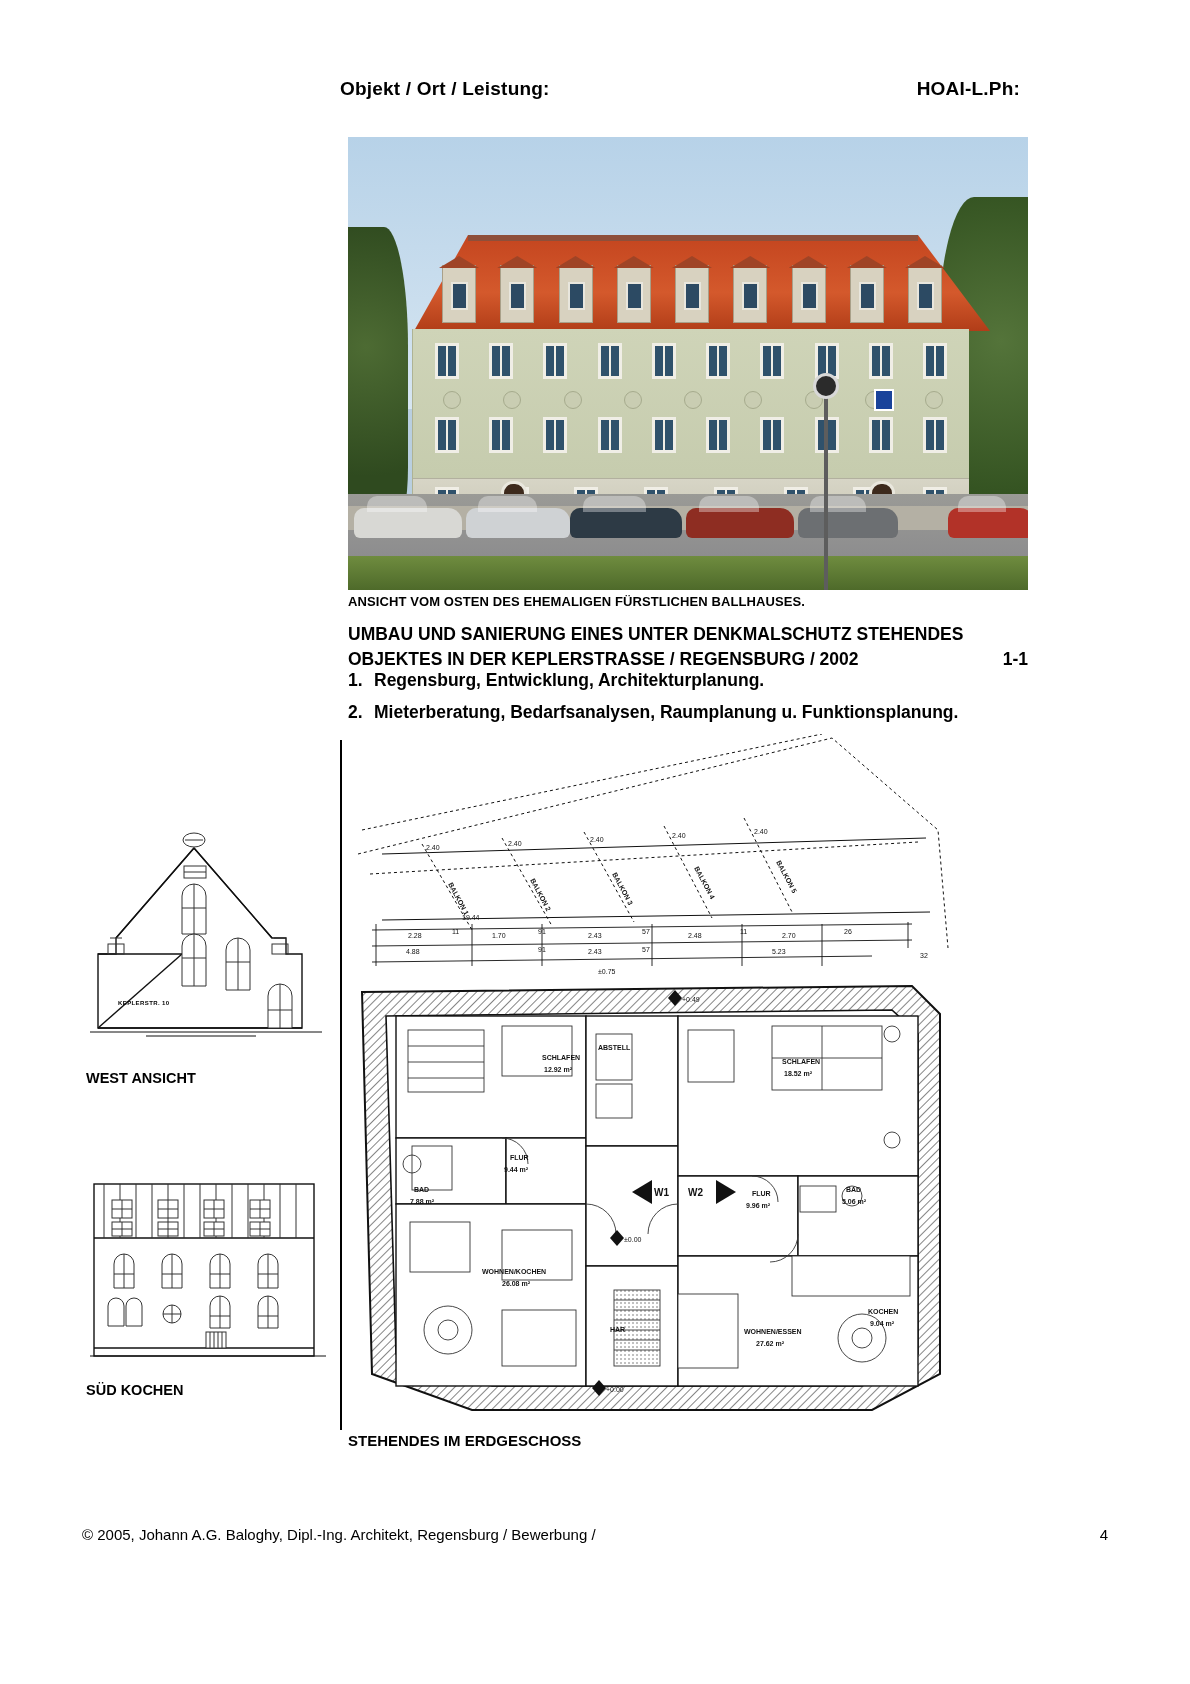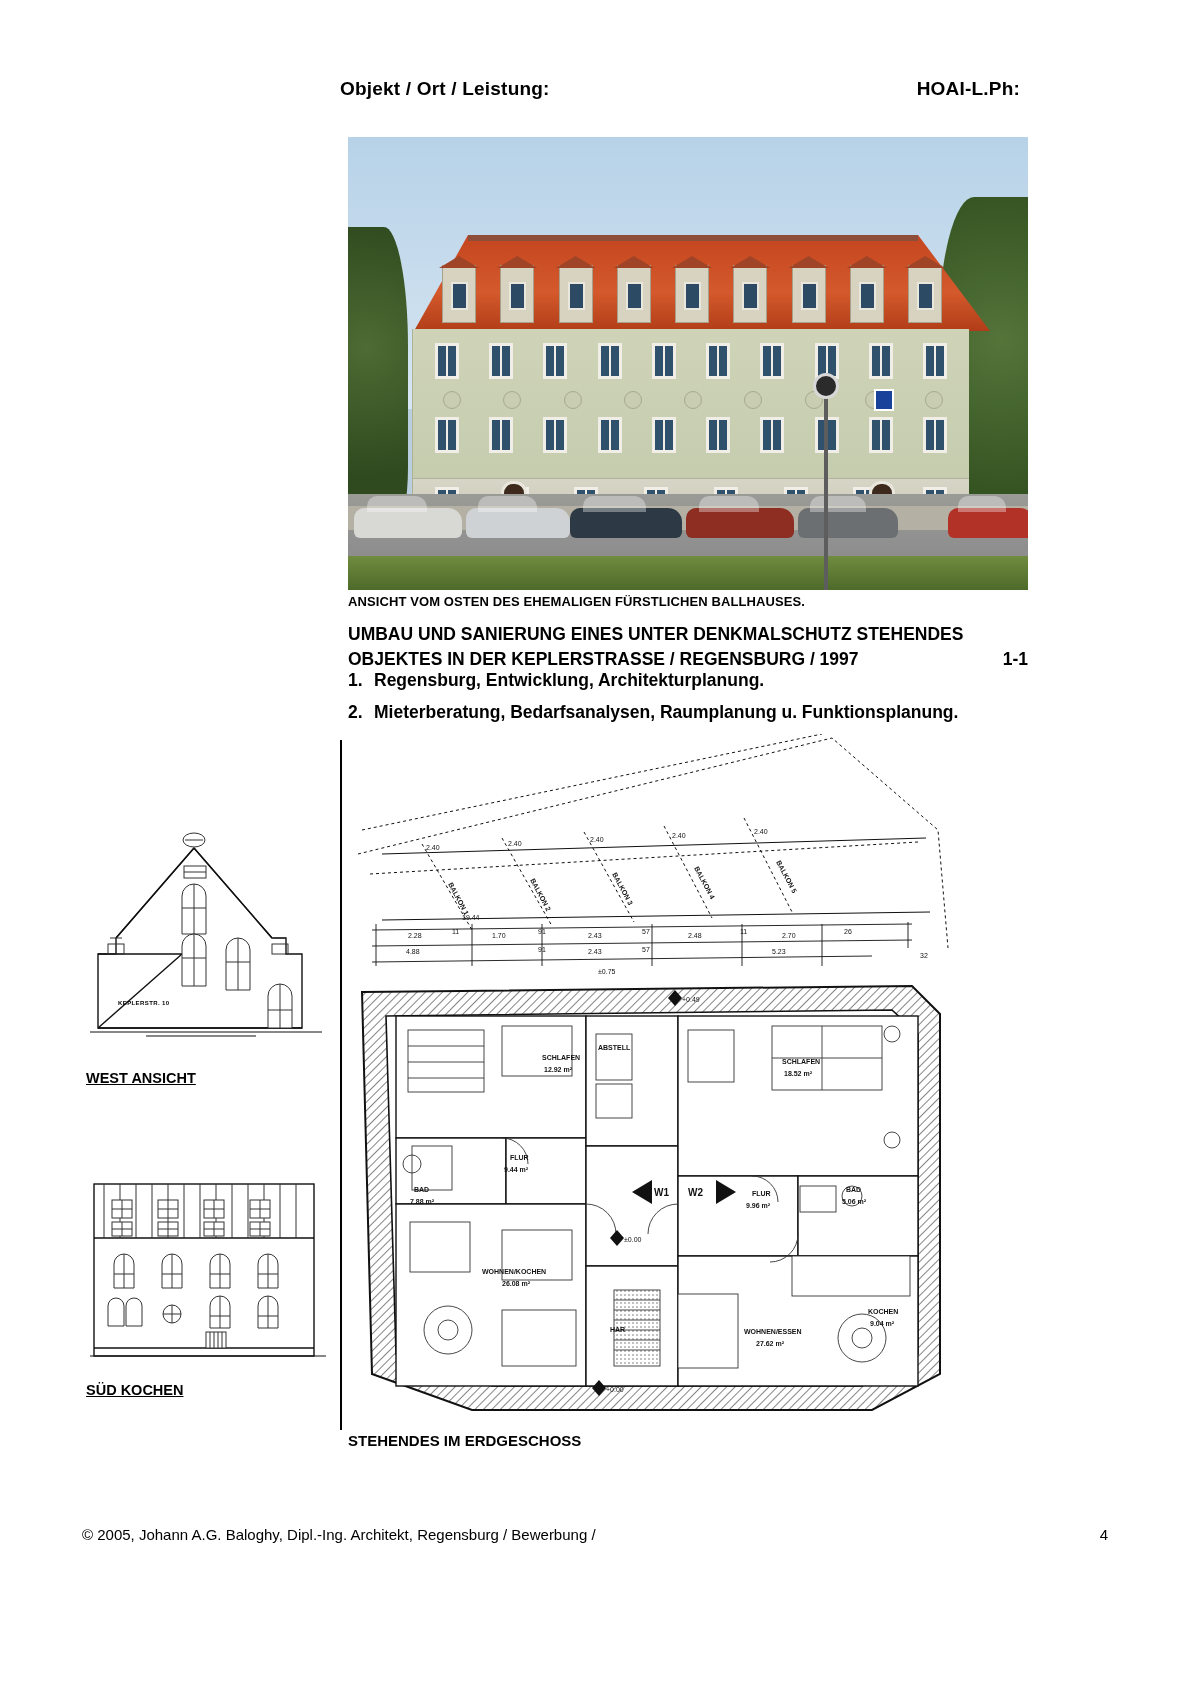--- a/index.html
+++ b/index.html
@@ -231,21 +231,20 @@
     position: absolute;
     left: 86px; top: 778px;
     width: 246px; height: 268px;
   }
   .elev-ink { stroke:#111; fill:none; stroke-width:1.4; }
   .elev-thin { stroke:#333; fill:none; stroke-width:1; }
   .elev-label {
     position: absolute;
     font-size: 14.5px;
     font-weight: bold;
-    text-decoration: underline;
   }
   .west-label { left: 86px; top: 1070px; }
   .sued-elev {
     position: absolute;
     left: 86px; top: 1178px;
     width: 246px; height: 186px;
   }
   .sued-label { left: 86px; top: 1382px; }
   .tiny-text {
     position: absolute;
@@ -401,21 +400,21 @@
     <div class="pole" style="left:476px; top:236px; height:220px;"></div>
     <div class="sign-round" style="left:465px; top:236px;"></div>
     <div class="sign-blue" style="left:526px; top:252px;"></div>
   </div>
 
   <div class="caption-photo">ANSICHT VOM OSTEN DES EHEMALIGEN FÜRSTLICHEN BALLHAUSES.</div>
 
   <div class="title-block">
     <div>UMBAU UND SANIERUNG EINES UNTER DENKMALSCHUTZ STEHENDES</div>
     <div class="title-line">
-      <span>OBJEKTES IN DER KEPLERSTRASSE / REGENSBURG / 1997</span>
+      <span>OBJEKTES IN DER KEPLERSTRASSE / REGENSBURG / 2002</span>
       <span>1-1</span>
     </div>
   </div>
 
   <div class="list-block">
     <div class="list-item">
       <span class="list-num">1.</span>
       <span>Regensburg, Entwicklung, Architekturplanung.</span>
     </div>
     <div class="list-item">

